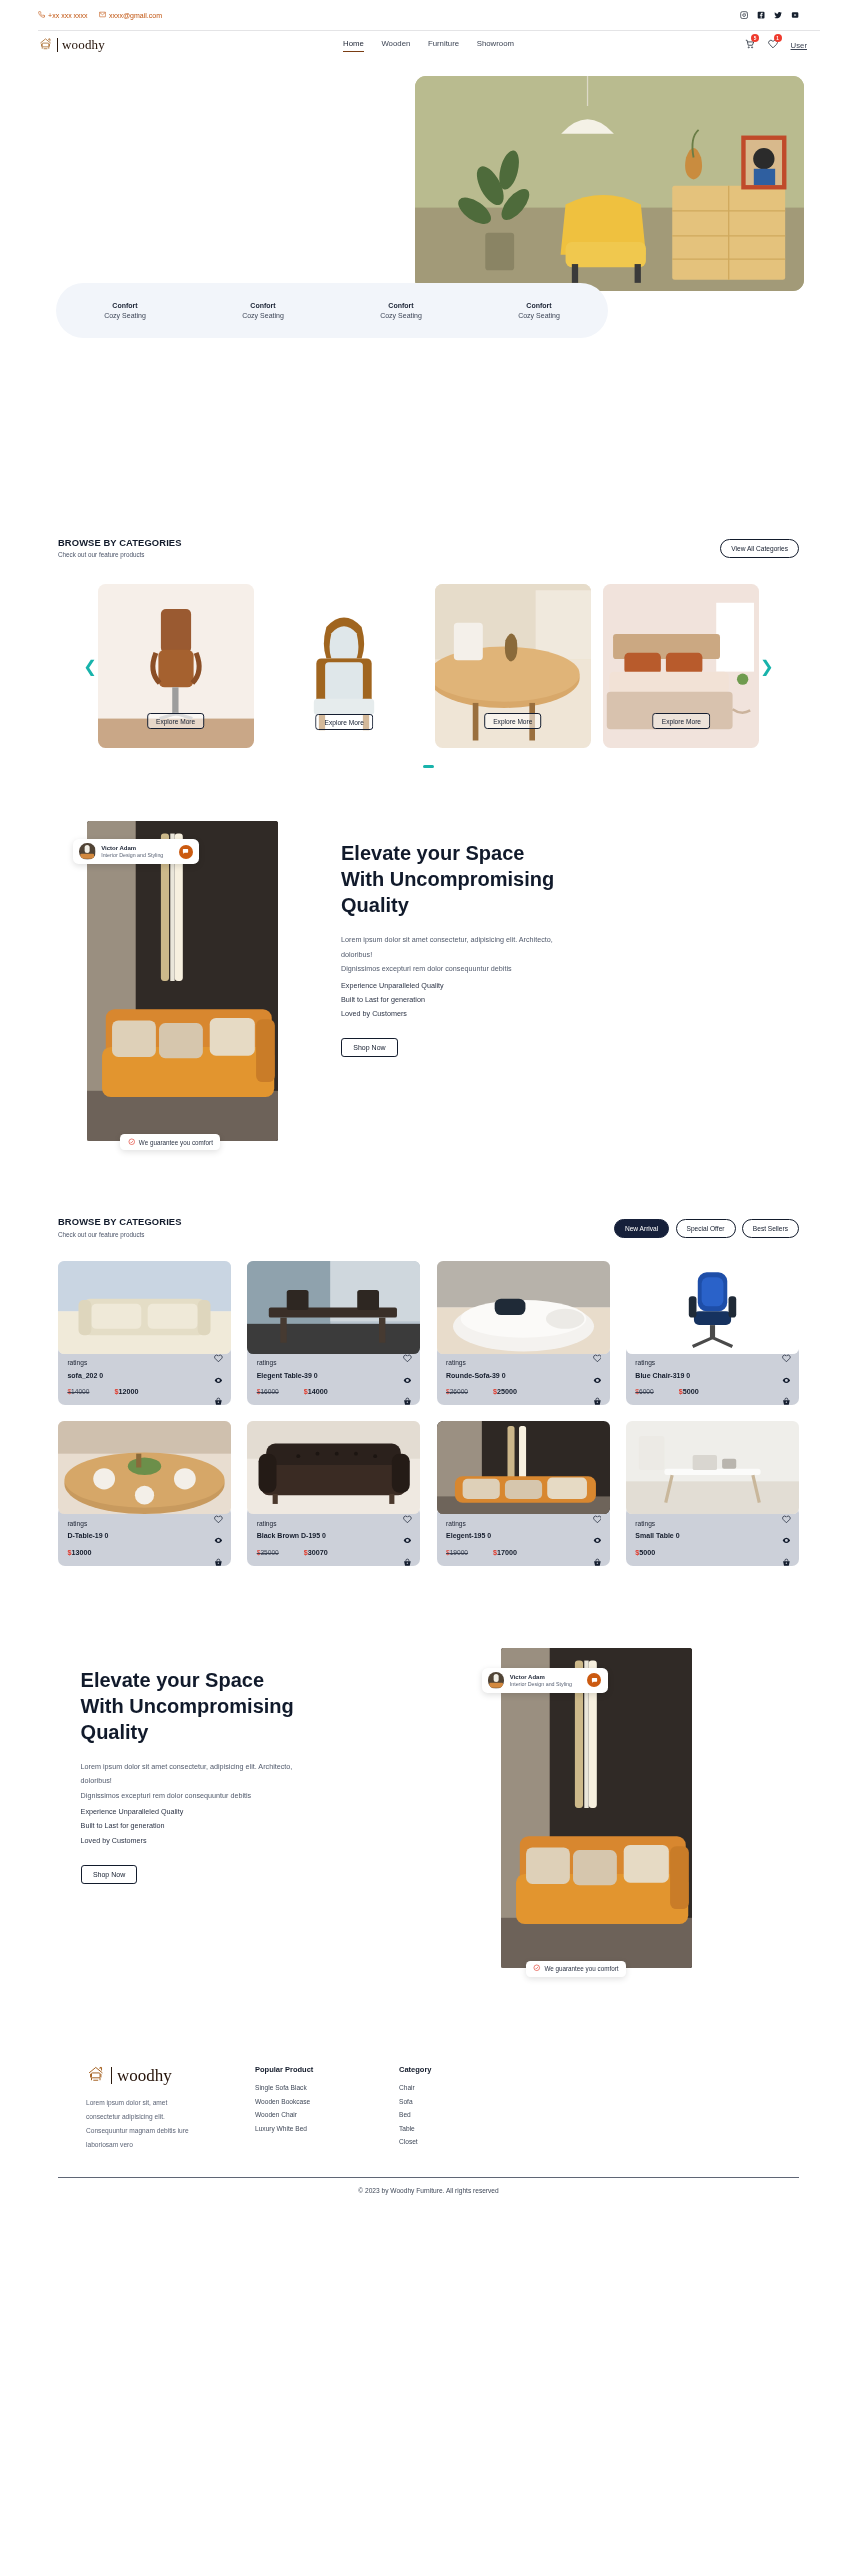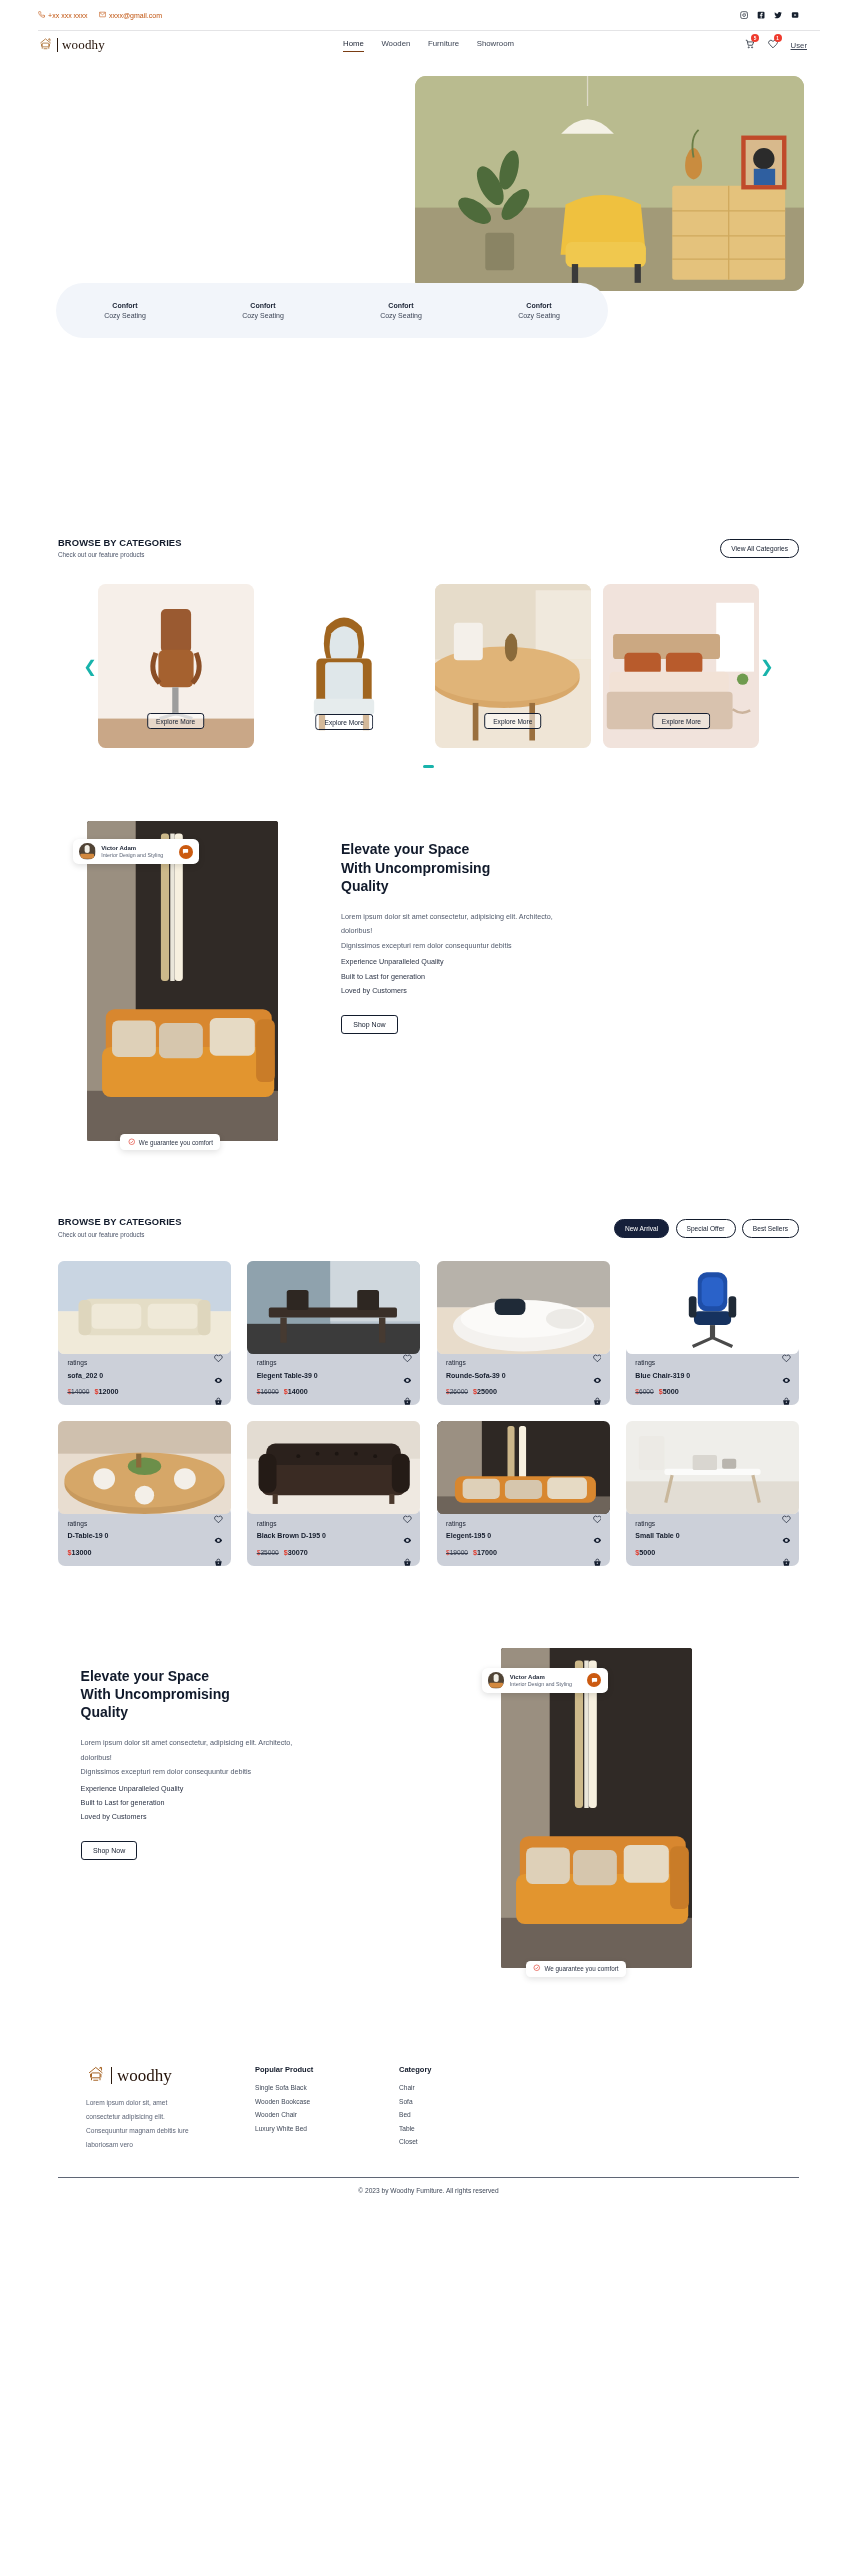--- a/index.html
+++ b/index.html
@@ -143,35 +143,35 @@
   }
   .guarantee {
     position: absolute; bottom: -8.8px; left: 33px; z-index: 5;
     background: #fff; border-radius: 4.4px; padding: 3.8px 7.5px;
     box-shadow: 0 1.9px 6.3px rgba(0,0,0,.12);
     display: flex; align-items: center; gap: 3.8px;
     font-size: 6.3px; color: #2c3murky;
   }
   .guarantee span.t { font-size: 6.3px; color: #2c3445; }
   .sc-text { padding-top: 19px; }
-  .sc-title { font-size: 14px; line-height: 1.3; font-weight: bold; color: #111a2b; }
+  .sc-title { font-size: 20px; line-height: 1.3; font-weight: bold; color: #111a2b; }
   .sc-p { margin-top: 15px; font-size: 7.2px; line-height: 2.0; color: #515a6c; }
   .sc-list { margin-top: 2px; font-size: 7.2px; line-height: 2.0; color: #2b3345; }
 
   
   .grid { display: grid; grid-template-columns: repeat(4,1fr); gap: 16.3px 16.3px; margin-top: 22.6px; }
   .pcard { position: relative; }
   .pc-img { height: 93px; border-radius: 6.3px; overflow: hidden; position: relative; z-index: 2; }
   .pc-body {
     background: #ccd0d9; border-radius: 7px; margin-top: -8.8px;
     padding: 14px 9.4px 8.8px 9.4px; position: relative;
   }
   .pc-rat { font-size: 6.6px; color: #1c2333; }
   .pc-name { font-size: 7px; font-weight: bold; color: #141c2c; margin-top: 5.6px; }
-  .pc-prices { margin-top: 8.8px; display: flex; align-items: baseline; gap: 5px; }
+  .pc-prices { margin-top: 8.8px; display: flex; align-items: baseline; gap: 25px; }
   .pc-old { font-size: 6.6px; color: #3a4253; text-decoration: line-through; }
   .pc-old b { color: #e0392b; font-weight: normal; }
   .pc-new { font-size: 7.2px; font-weight: bold; color: #121a2a; }
   .pc-new b { color: #e0392b; }
   .pc-acts { position: absolute; right: 8.2px; top: 8.8px; display: flex; flex-direction: column; gap: 10.7px; align-items: center; }
   .pc-acts .a { cursor: pointer; display: block; }
 
   .footer-top { background: #fff; padding-top: 35px; }
   .f-grid { display: grid; grid-template-columns: 169px 144px 163px 188px; gap: 0; }
   .f-brand { display: flex; align-items: center; gap: 5px; }

